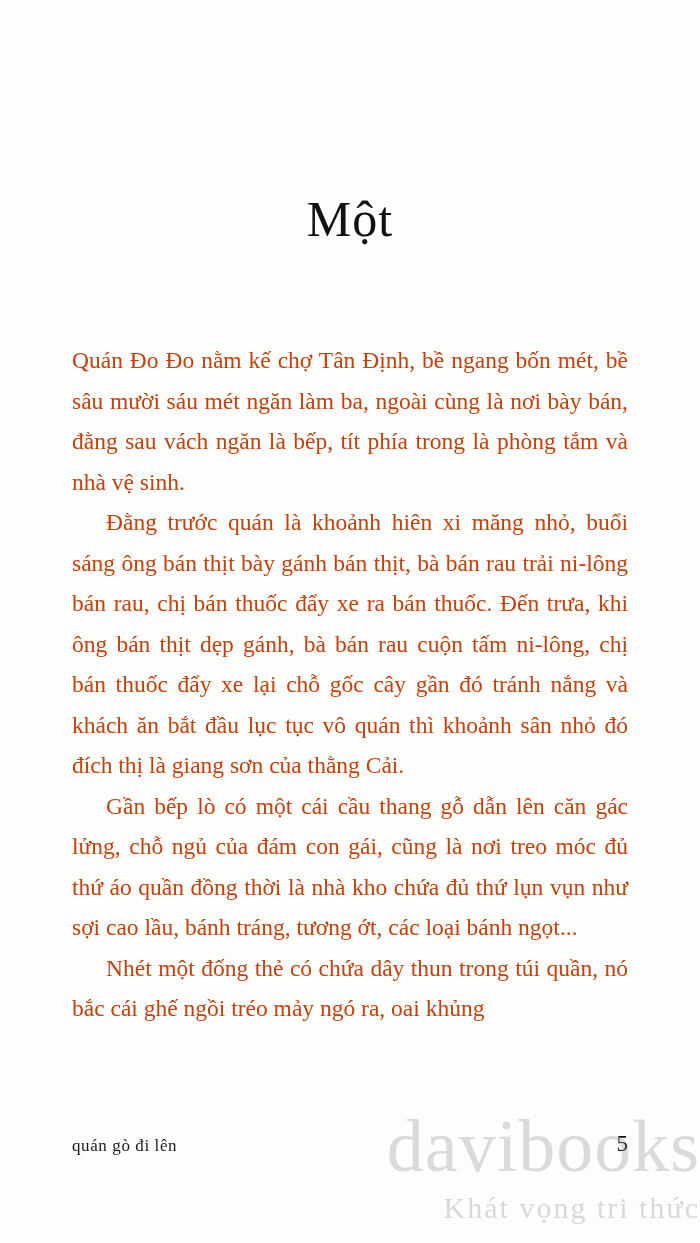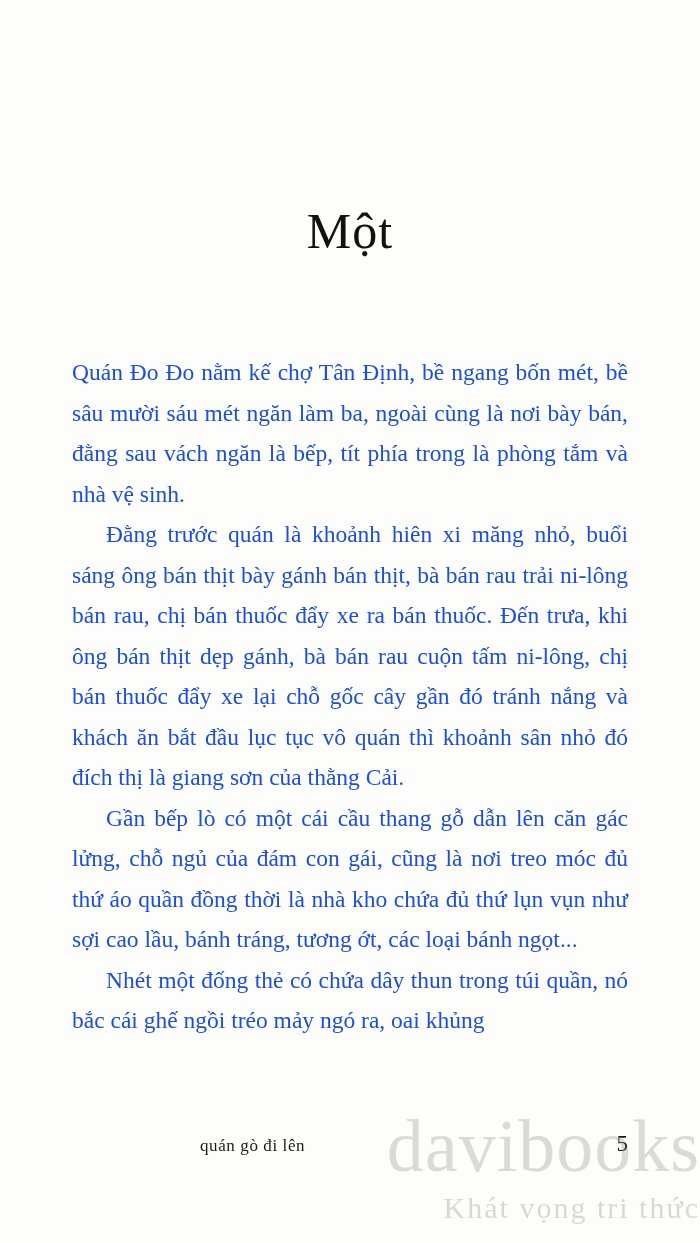--- a/index.html
+++ b/index.html
@@ -23,32 +23,32 @@
     left: 72px;
     top: 0;
     width: 556px;
     height: 1243px;
   }
   .chapter-title {
     text-align: center;
     font-size: 50px;
     font-weight: 400;
     letter-spacing: 1px;
-    margin: 12px;
+    margin: 0;
     padding-top: 190px;
     color: #111111;
     font-family: "Liberation Serif", serif;
   }
   .body-copy {
     margin-top: 92px;
     font-size: 23.5px;
     line-height: 40.5px;
     text-align: justify;
     text-justify: inter-word;
-    color: #1d4ed8;
+    color: #c2410c;
   }
   .body-copy p {
     margin: 0;
     text-indent: 34px;
   }
   .body-copy p.first {
     text-indent: 0;
   }
   .footer {
     position: absolute;
@@ -56,21 +56,20 @@
     right: 72px;
     bottom: 86px;
     display: flex;
     align-items: baseline;
     justify-content: space-between;
   }
   .running-head {
     font-size: 17px;
     letter-spacing: 0.6px;
     color: #1b1b1b;
-    margin-left: 128px;
   }
   .page-number {
     font-size: 23px;
     color: #141414;
   }
   
   .watermark {
     position: absolute;
     left: 0;
     right: 0;

